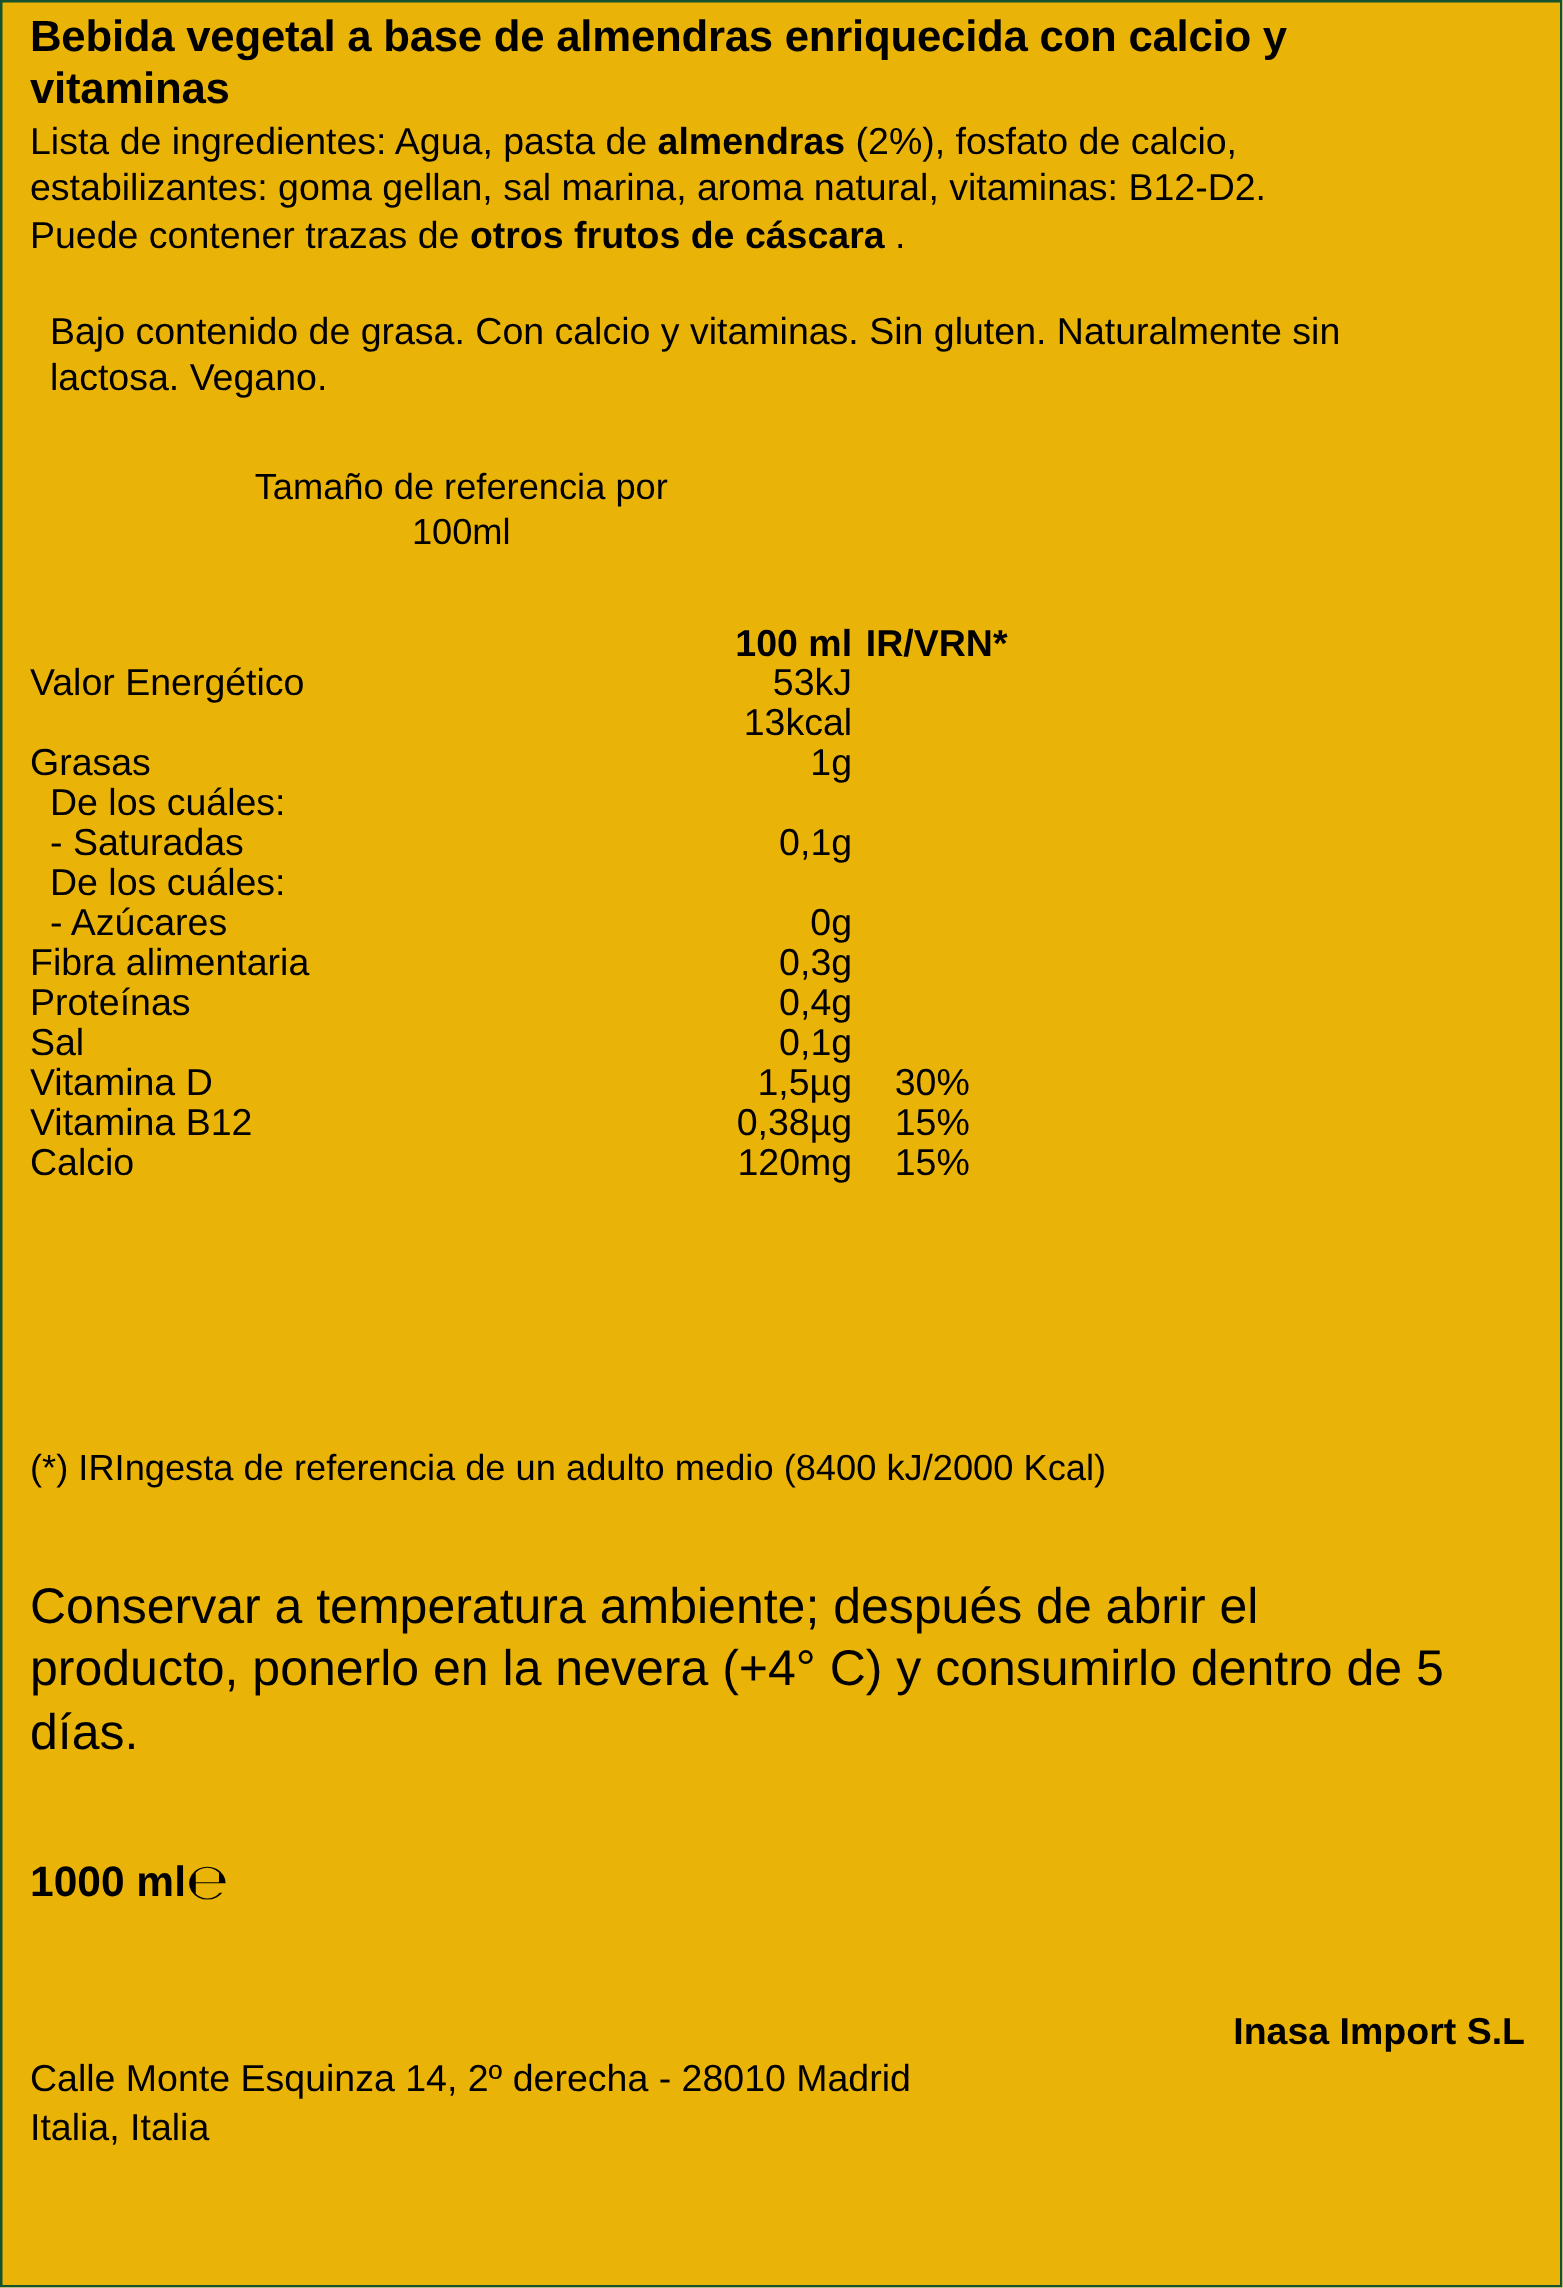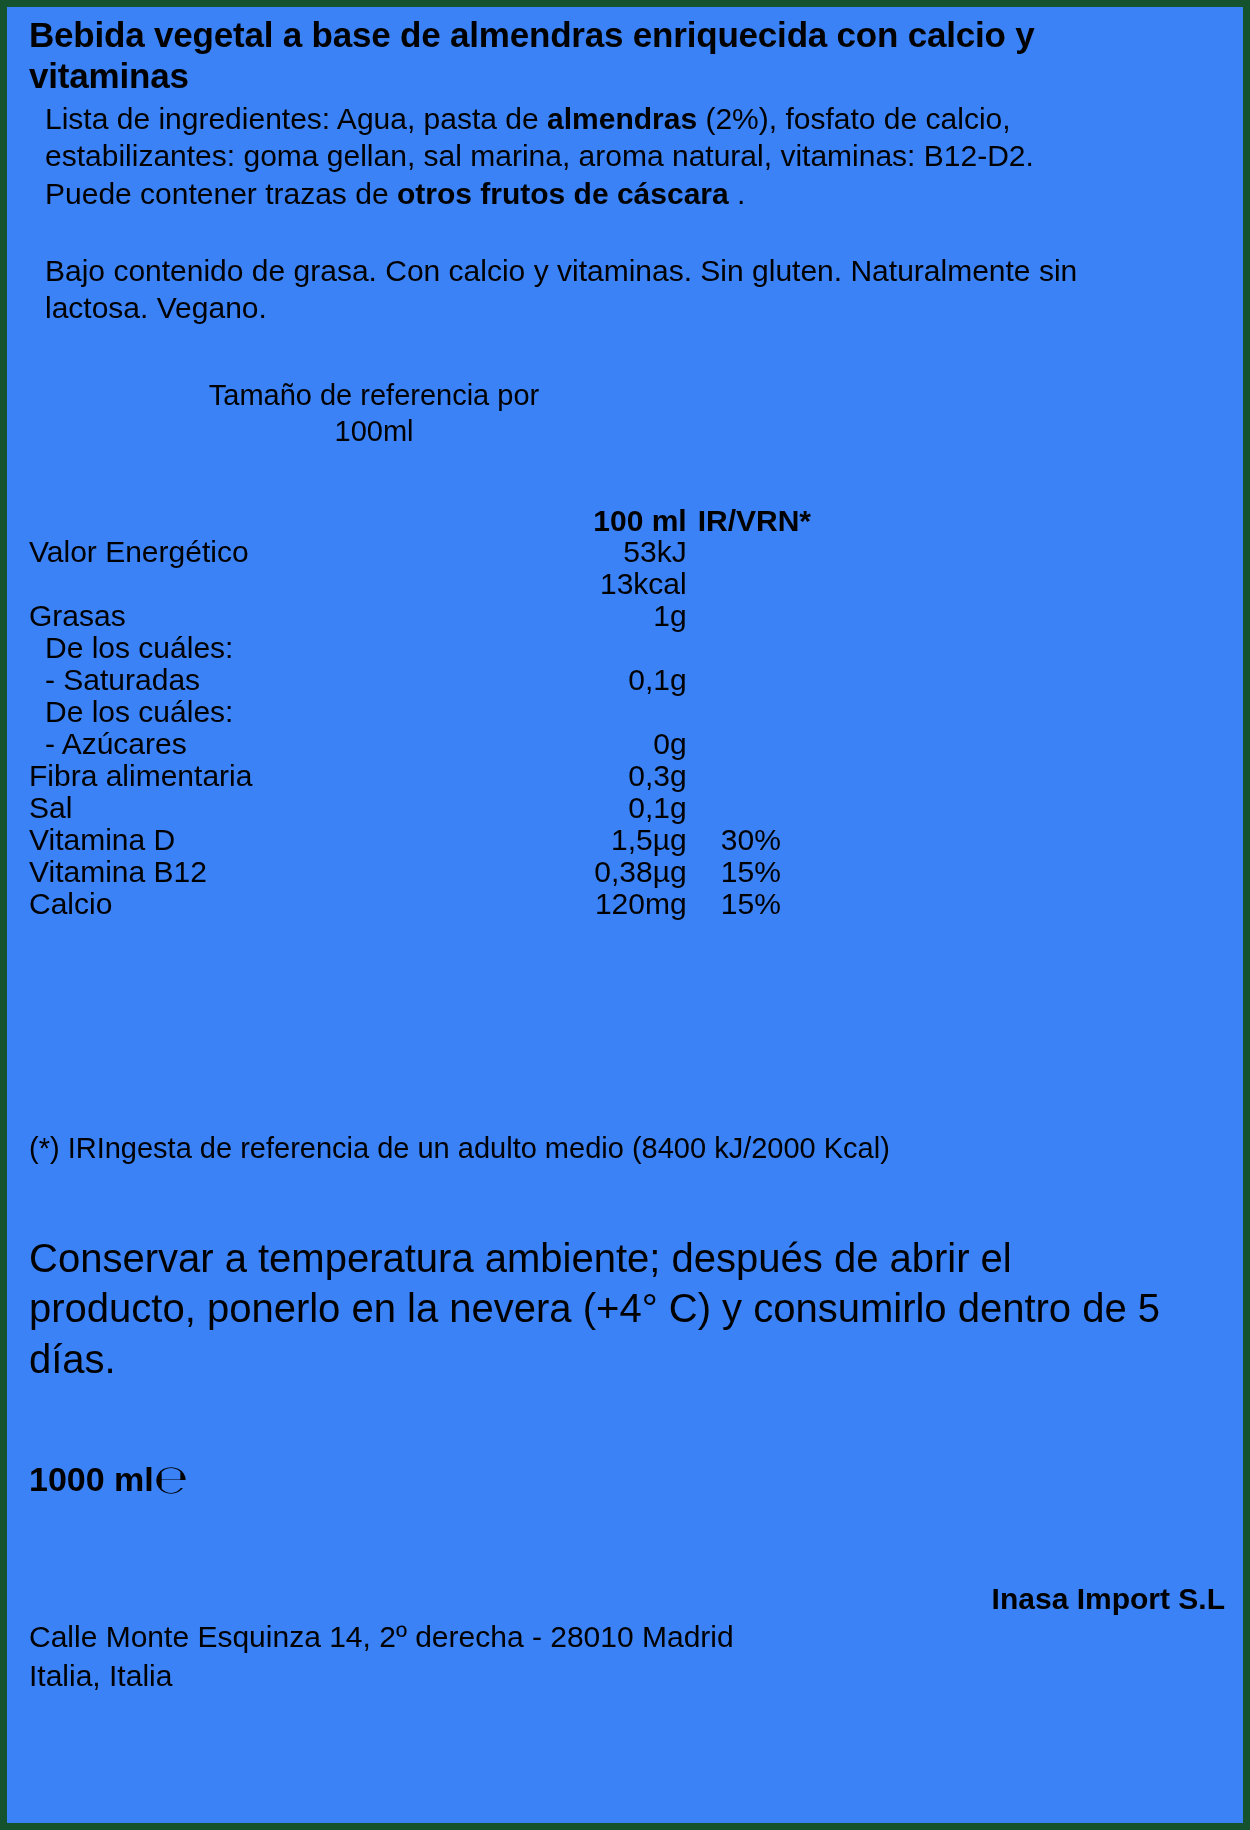--- a/index.html
+++ b/index.html
@@ -9,22 +9,22 @@
   }
   body {
     font-family: "Liberation Sans", sans-serif;
     color: #000000;
   }
   #label-frame {
     position: relative;
     width: 1250px;
     height: 1830px;
     box-sizing: border-box;
-    border: 7px solid #14532d;
-    background: #3b82f6;
+    border: 2px solid #14532d;
+    background: #eab308;
     overflow: hidden;
   }
   .inner {
     position: absolute;
     left: 0;
     top: 0;
     width: 1236px;
     padding: 0 18px 0 22px;
     box-sizing: border-box;
   }
@@ -36,21 +36,21 @@
     line-height: 1.16;
     letter-spacing: -0.2px;
     margin: 8px 0 4px 0;
     padding-right: 22px;
   }
 
   
   #ingredients-paragraph {
     font-size: 30px;
     line-height: 1.24;
-    margin: 4px 0 0 16px;
+    margin: 4px 0 0 0;
     padding-right: 120px;
   }
   #ingredients-paragraph b { font-weight: bold; }
 
   
   #claims-paragraph {
     font-size: 30px;
     line-height: 1.24;
     margin: 40px 0 0 16px;
     padding-right: 60px;
@@ -199,20 +199,25 @@
             <td class="col-label indent-1">- Azúcares</td>
             <td class="col-value">0g</td>
             <td class="col-pct"></td>
           </tr>
           <tr>
             <td class="col-label">Fibra  alimentaria</td>
             <td class="col-value">0,3g</td>
             <td class="col-pct"></td>
           </tr>
           <tr>
+            <td class="col-label">Proteínas</td>
+            <td class="col-value">0,4g</td>
+            <td class="col-pct"></td>
+          </tr>
+          <tr>
             <td class="col-label">Sal</td>
             <td class="col-value">0,1g</td>
             <td class="col-pct"></td>
           </tr>
           <tr>
             <td class="col-label">Vitamina  D</td>
             <td class="col-value">1,5µg</td>
             <td class="col-pct">30%</td>
           </tr>
           <tr>

